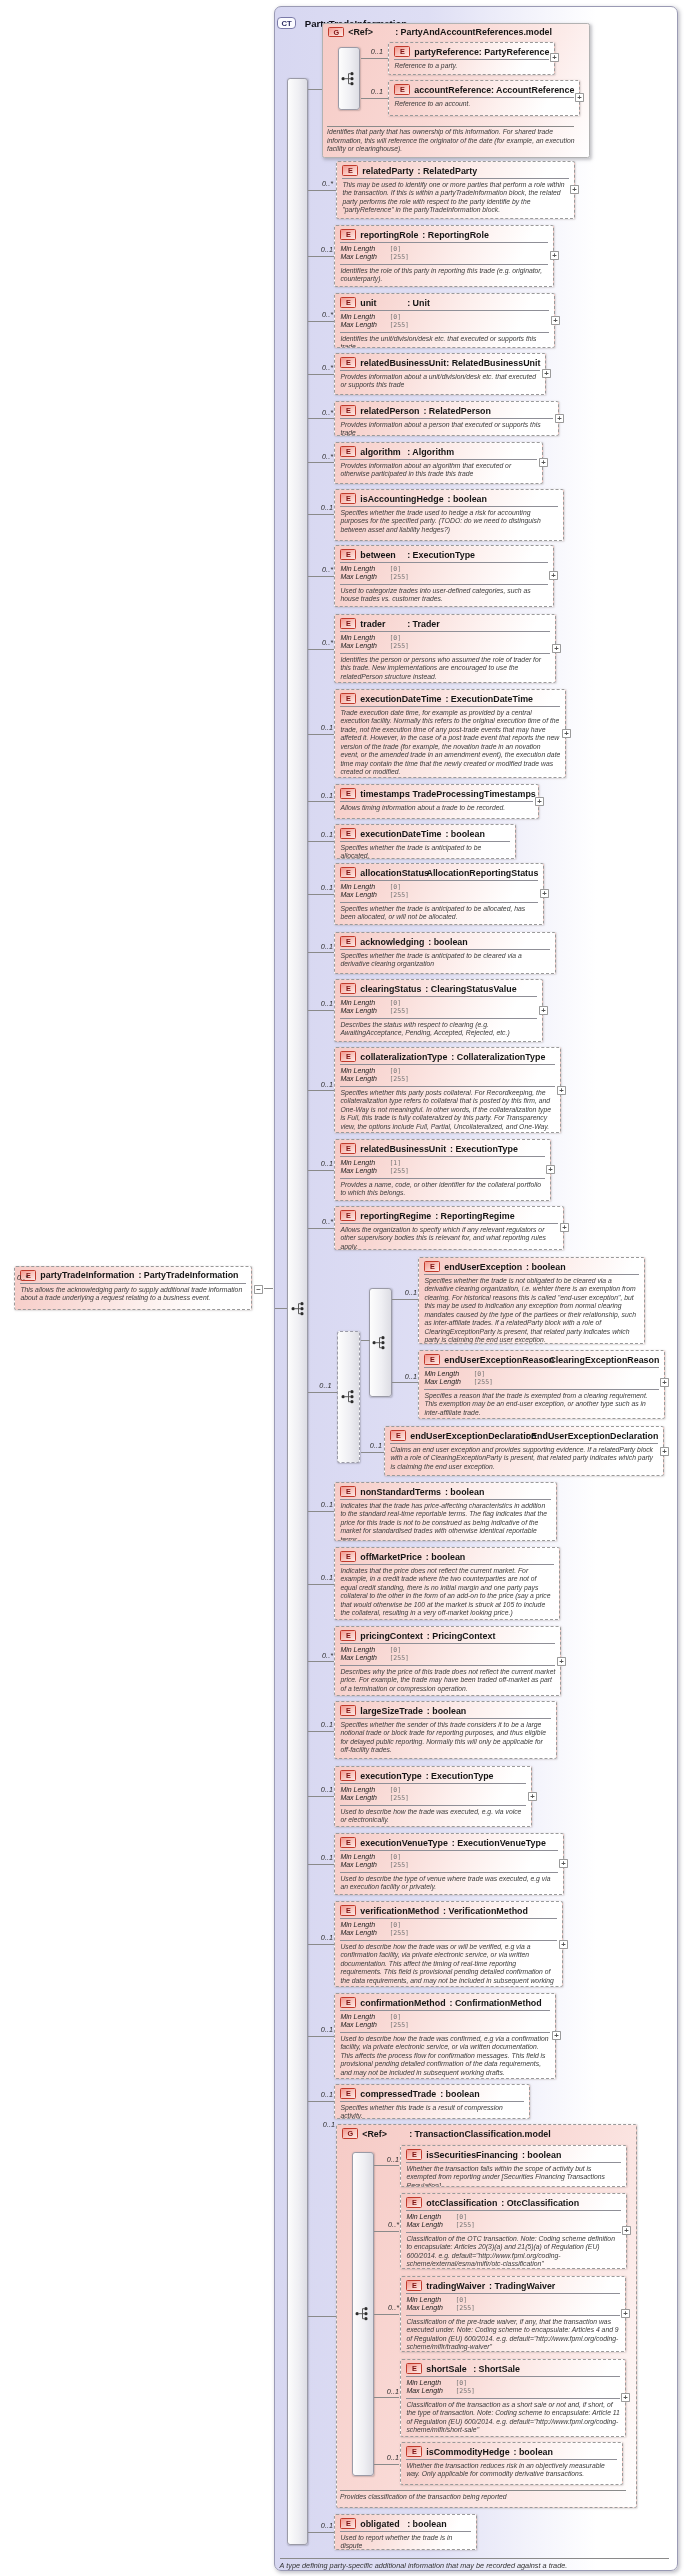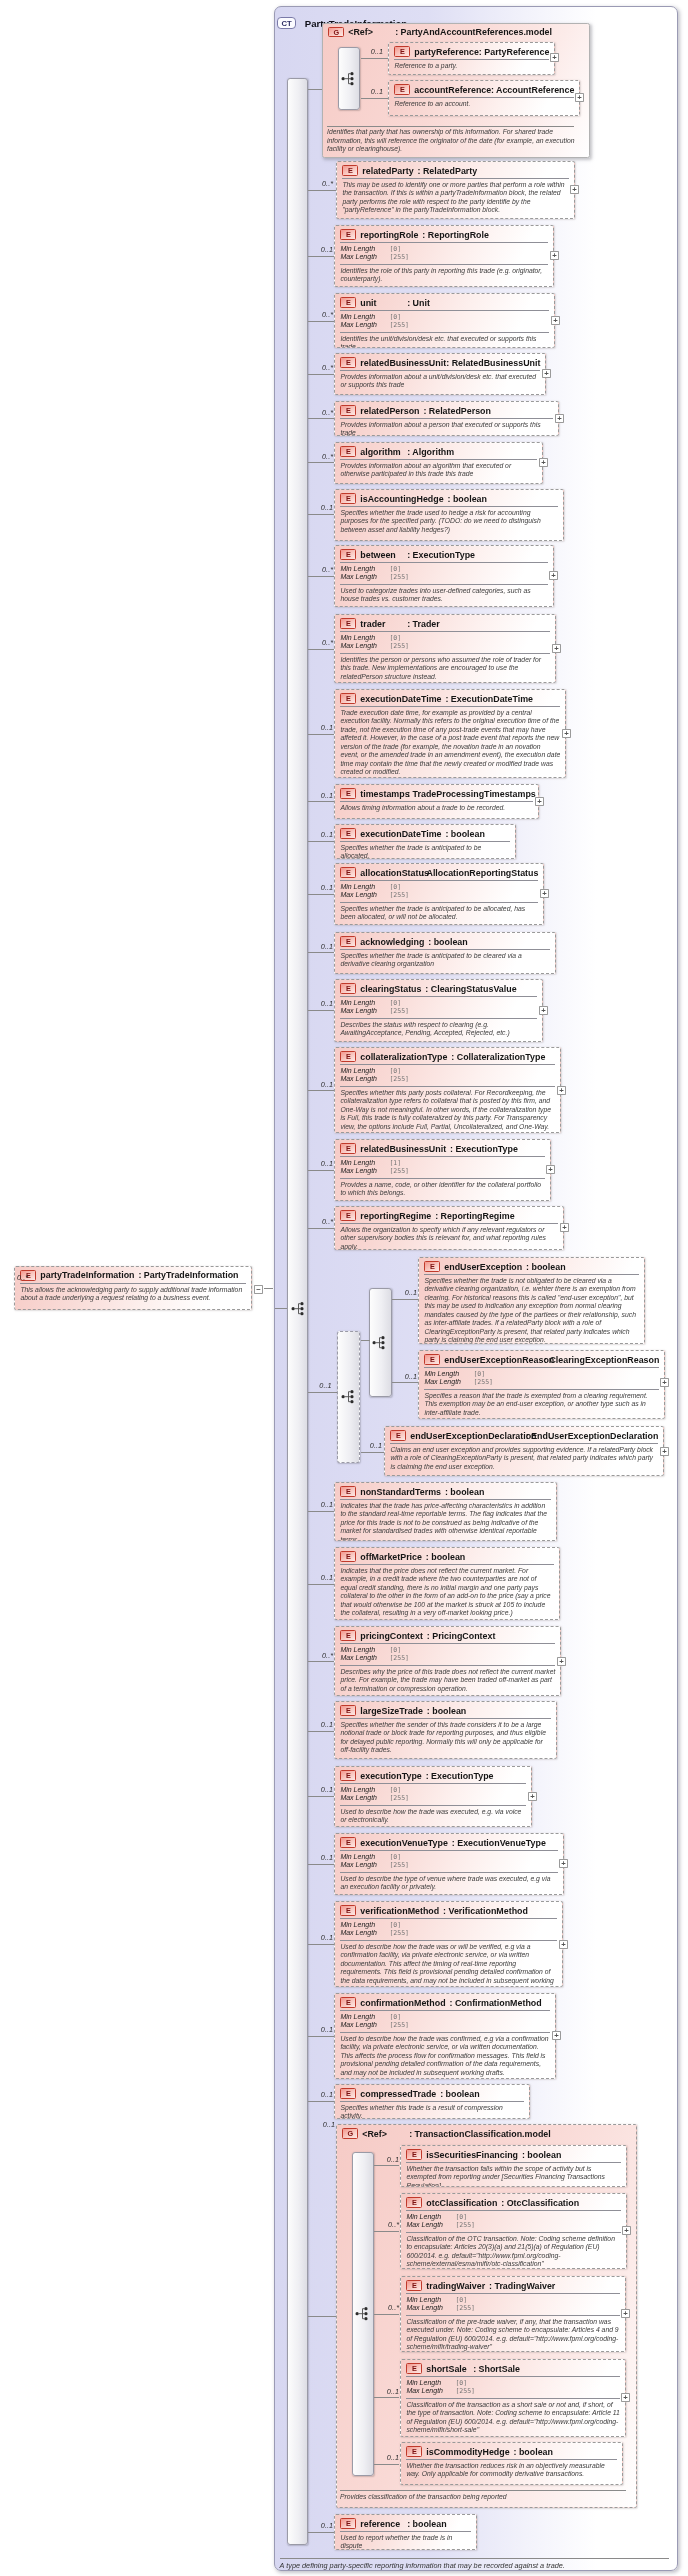--- a/index.html
+++ b/index.html
@@ -733,30 +733,30 @@
           <div class="hr"></div>
           <div class="desc">Whether the transaction reduces risk in an objectively measurable way. Only applicable for commodity derivative transactions.</div>
         </div>
         <div class="cline" style="left: 99px; top: 2457px; width: 25.4px;"></div>
         <div class="card" style="left: 96px; top: 2446px;">0..1</div>
         <div class="cline" style="left: 65px; top: 2483px; width: 286px;"></div>
         <div class="ann" style="left: 65px; top: 2486px; width: 289px;">Provides classification of the transaction being reported</div>
         <div class="box" style="left: 59px; top: 2507px; width: 143px; height: 36px;">
           <div class="btitle">
             <span class="ticon">E</span>
-            <span class="ename">reference</span>
+            <span class="ename">obligated</span>
             <span class="etype">boolean</span>
           </div>
           <div class="hr"></div>
           <div class="desc">Used to report whether the trade is in dispute</div>
         </div>
         <div class="cline" style="left: 33px; top: 2525px; width: 26px;"></div>
         <div class="card" style="left: 30px; top: 2514px;">0..1</div>
         <div class="cline" style="left: 4.6px; top: 2551px; width: 389px;"></div>
-        <div class="ftext" style="left: 4.6px; top: 2554px; width: 389px;">A type defining party-specific reporting information that may be recorded against a trade.</div>
+        <div class="ftext" style="left: 4.6px; top: 2554px; width: 389px;">A type defining party-specific additional information that may be recorded against a trade.</div>
       </div>
     </div>
     <div class="box" style="left: 14px; top: 1266px; width: 238px; height: 44px;">
       <div class="btitle">
         <span class="ticon">E</span>
         <span class="ename">partyTradeInformation</span>
         <span class="etype">PartyTradeInformation</span>
       </div>
       <div class="hr"></div>
       <div class="desc">This allows the acknowledging party to supply additional trade information about a trade underlying a request relating to a business event.</div>

